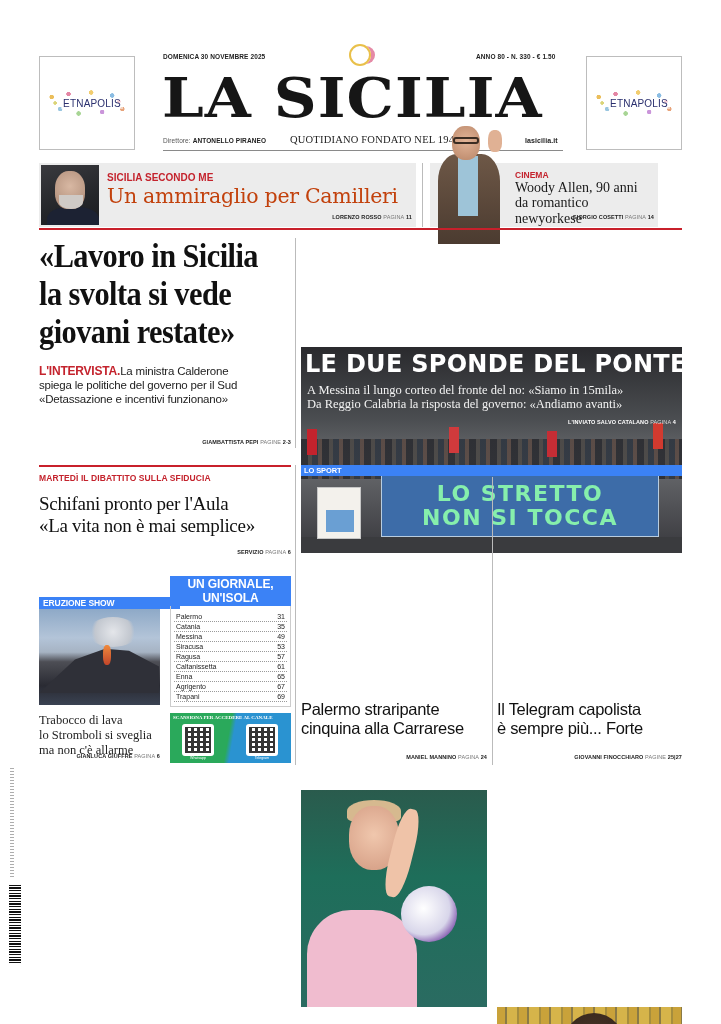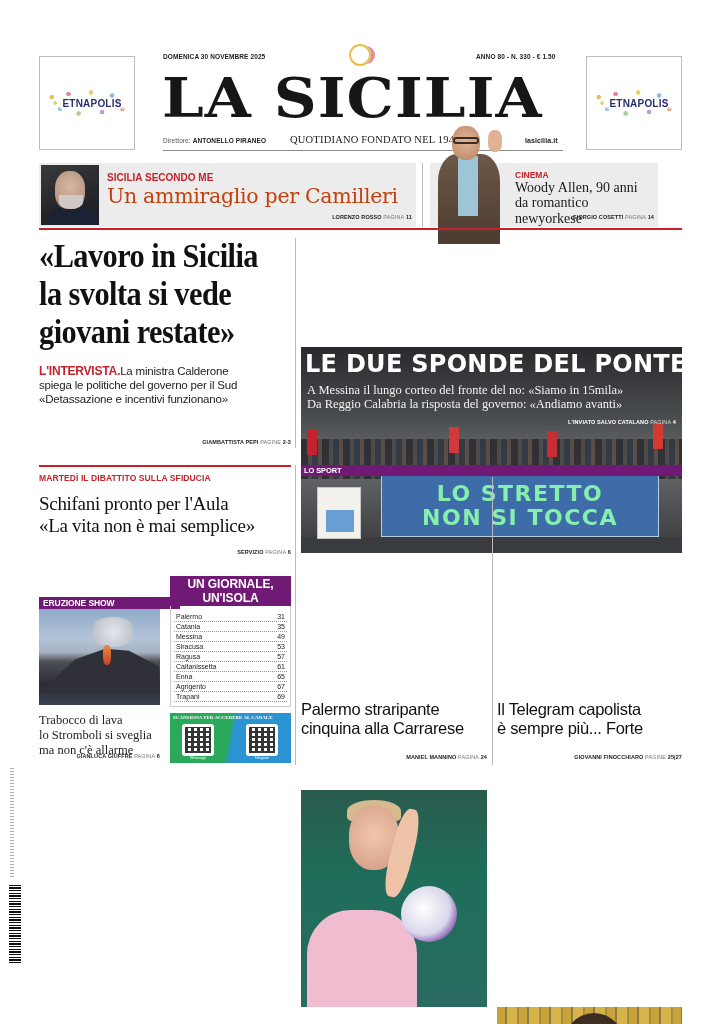--- a/index.html
+++ b/index.html
@@ -16,21 +16,21 @@
       radial-gradient(circle at 18% 70%, #8fc0dd 2px, transparent 2.5px),
       radial-gradient(circle at 28% 20%, #e27a9b 2px, transparent 2.5px),
       radial-gradient(circle at 40% 85%, #9fd18a 2px, transparent 2.5px),
       radial-gradient(circle at 55% 15%, #f1c860 2px, transparent 2.5px),
       radial-gradient(circle at 68% 80%, #c58ad6 2px, transparent 2.5px),
       radial-gradient(circle at 80% 25%, #7fb6e0 2px, transparent 2.5px),
       radial-gradient(circle at 92% 70%, #e59a6c 2px, transparent 2.5px),
       radial-gradient(circle at 12% 50%, #d7d06a 1.5px, transparent 2px),
       radial-gradient(circle at 88% 45%, #e3869a 1.5px, transparent 2px);
     opacity: .9; }
-  .ear .logo span { position: relative; font-family: "Liberation Sans", sans-serif; font-weight: bold; font-size: 10px; color: #2a2f6e; letter-spacing: .2px; background: rgba(255,255,255,.55); padding: 0 2px; margin-left: 10px; }
+  .ear .logo span { position: relative; font-family: "Liberation Sans", sans-serif; font-weight: normal; font-size: 10px; color: #2a2f6e; letter-spacing: .2px; background: rgba(255,255,255,.55); padding: 0 2px; margin-left: 10px; }
 
   .mast-small { font-family: "Liberation Sans", sans-serif; font-size: 6.5px; font-weight: bold; color: #222; letter-spacing: .1px; }
   .mast-title { font-family: "DejaVu Serif", serif; font-weight: bold; font-size: 55px; letter-spacing: 1px; color: #161616; transform: scaleX(1.08); transform-origin: left center; line-height: 1; }
   .mast-motto { font-family: "Liberation Serif", serif; font-size: 10.5px; color: #222; letter-spacing: .2px; }
   .anniv { width: 22px; height: 22px; border-radius: 50%; border: 2px solid #e9c04a; box-shadow: 6px 0 0 -2px #e58aa6; }
 
   .rule { height: 2px; background: #9a9a9a; }
   .redrule { height: 3px; background: #c8202b; }
 
   
@@ -74,21 +74,21 @@
   .ph-palermo { background: linear-gradient(180deg, #2a5b4d 0%, #1e6e5a 40%, #2a6b61 100%); }
   .ph-palermo .shirt { position: absolute; left: 6px; top: 120px; width: 110px; height: 110px; border-radius: 40% 40% 0 0; background: #f0bccf; }
   .ph-palermo .face { position: absolute; left: 48px; top: 16px; width: 50px; height: 64px; border-radius: 45%; background: radial-gradient(circle at 50% 45%, #f0c7ad, #d39b82); }
   .ph-palermo .hair { position: absolute; left: 46px; top: 10px; width: 54px; height: 22px; border-radius: 50% 50% 20% 20%; background: #d6b98f; }
   .ph-palermo .arms { position: absolute; left: 90px; top: 18px; width: 22px; height: 90px; border-radius: 40%; background: #efc3a8; transform: rotate(14deg); }
   .ph-palermo .ball { position: absolute; left: 100px; top: 96px; width: 56px; height: 56px; border-radius: 50%; background: radial-gradient(circle at 40% 40%, #ffffff, #d8d6ea 55%, #7a4aa8 80%); }
 
   .ph-catania { background: repeating-linear-gradient(90deg, #c9a23a 0 8px, #8a7a46 8px 10px, #d6b44a 10px 20px, #a58d3e 20px 22px); }
   .ph-catania .head { position: absolute; left: 66px; top: 6px; width: 62px; height: 66px; border-radius: 50% 50% 40% 40%; background: radial-gradient(circle at 50% 40%, #4a3627, #2e2119); }
 
-  .strip { color: #fff; font-family: "Liberation Sans", sans-serif; font-weight: bold; font-size: 8.5px; padding: 1px 4px; background: #701a75; text-transform: uppercase; letter-spacing: -.1px; }
+  .strip { color: #fff; font-family: "Liberation Sans", sans-serif; font-weight: bold; font-size: 8.5px; padding: 1px 4px; background: #3b82f6; text-transform: uppercase; letter-spacing: -.1px; }
 
   .index-row { display: flex; justify-content: space-between; font-family: "Liberation Sans", sans-serif; font-size: 7px; color: #222; border-bottom: 1px dotted #9a9a9a; height: 10px; line-height: 10px; padding: 0 2px; }
 
   .qr-box { background: linear-gradient(100deg, #2aa95b 0%, #2aa95b 48%, #2a93d1 52%, #2a93d1 100%); }
   .qr { width: 32px; height: 32px; background: #fff; border-radius: 3px; padding: 3px; }
   .qr div { width: 100%; height: 100%;
     background:
       linear-gradient(90deg, #111 3px, transparent 3px) 0 0/6px 6px,
       linear-gradient(0deg, #111 2px, transparent 2px) 1px 1px/5px 5px;
     opacity: .85; }

